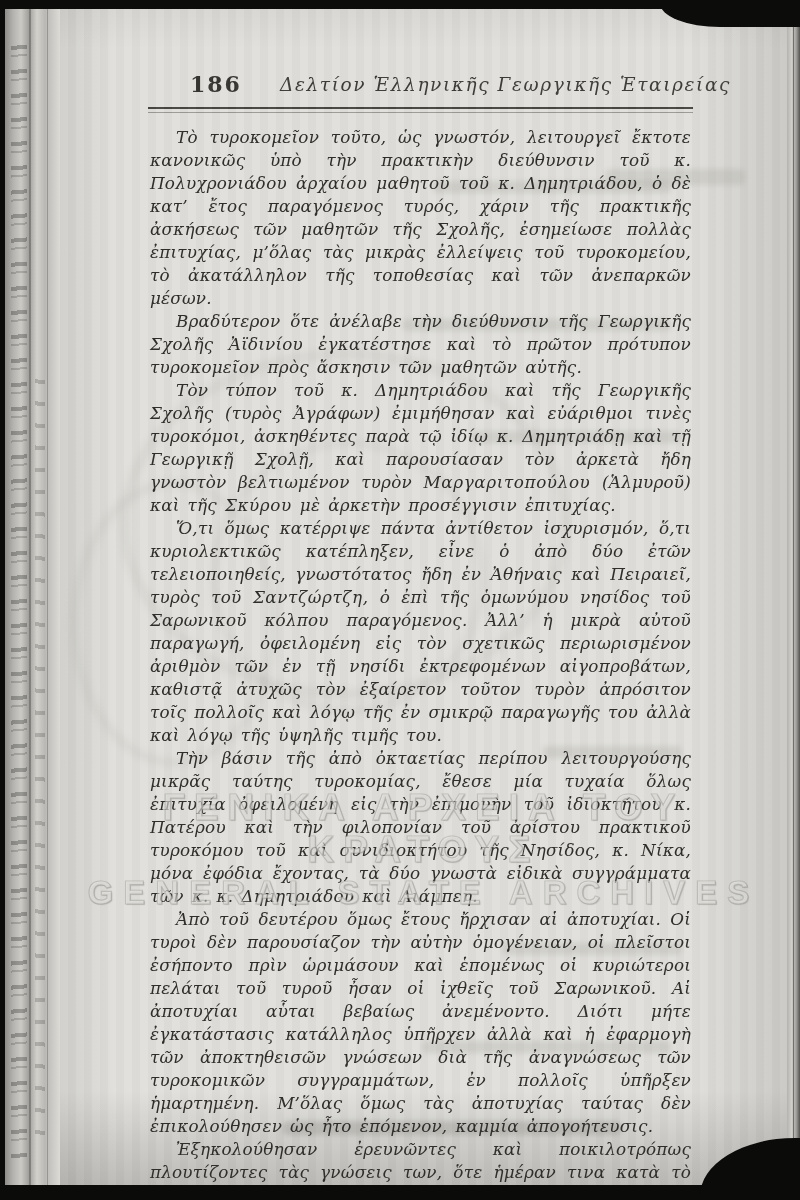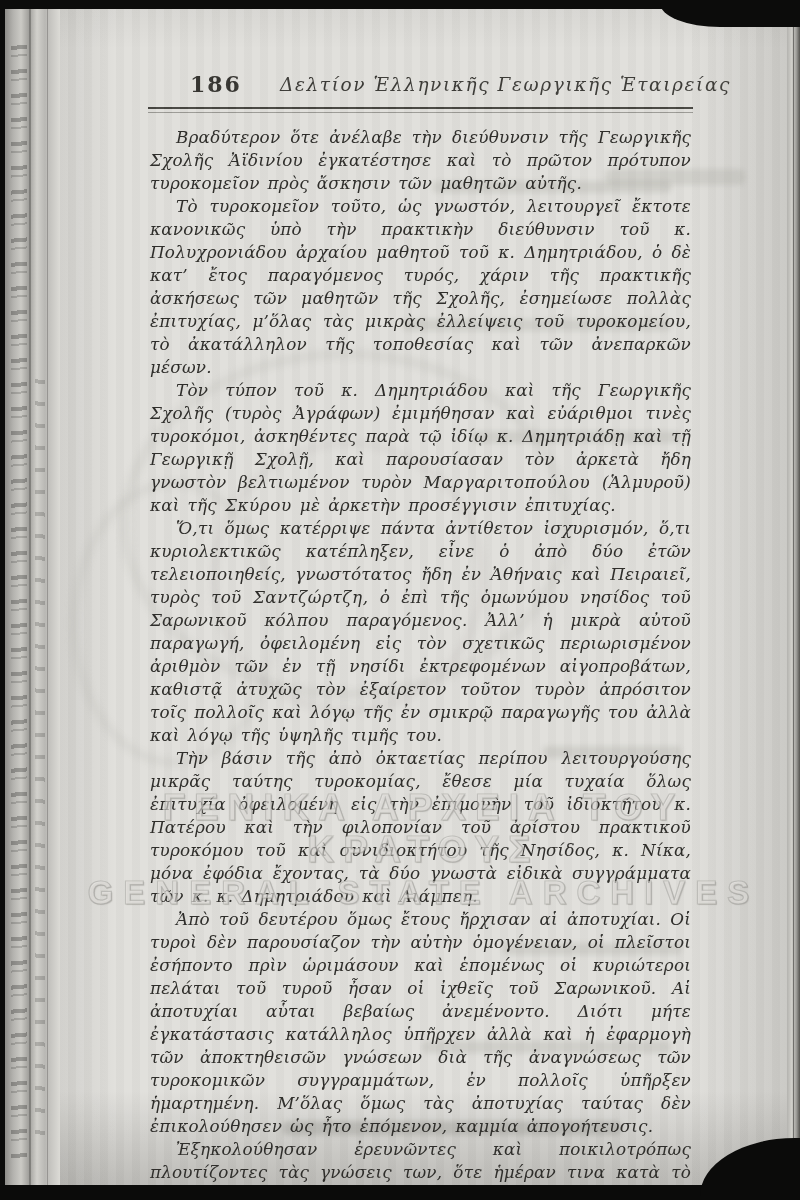--- a/index.html
+++ b/index.html
@@ -95,22 +95,22 @@
     <div class="ghost" style="left:362px;top:1032px;width:250px;height:12px;"></div>
     <div class="ghost" style="left:222px;top:1112px;width:340px;height:14px;background:rgba(130,128,122,0.3);"></div>
 
     <div class="page-header">
       <span class="page-number">186</span>
       <span class="running-title">Δελτίον Ἑλληνικῆς Γεωργικῆς Ἑταιρείας</span>
     </div>
     <div class="header-rule"></div>
 
     <div class="body-text">
+        <p><span>Τὸ τυροκομεῖον τοῦτο, ὡς γνωστόν, λειτουργεῖ ἔκτοτε κανονικῶς ὑπὸ τὴν πρακτικὴν διεύθυνσιν τοῦ κ. Πολυχρονιάδου ἀρχαίου μαθητοῦ τοῦ κ. Δημητριάδου, ὁ δὲ κατ’ ἔτος παραγόμενος τυρός, χάριν τῆς πρακτικῆς ἀσκήσεως τῶν μαθητῶν τῆς Σχολῆς, ἐσημείωσε πολλὰς ἐπιτυχίας, μ’ὅλας τὰς μικρὰς ἐλλείψεις τοῦ τυροκομείου, τὸ ἀκατάλληλον τῆς τοποθεσίας καὶ τῶν ἀνεπαρκῶν μέσων.</span></p>
         <p><span>Βραδύτερον ὅτε ἀνέλαβε τὴν διεύθυνσιν τῆς Γεωργικῆς Σχολῆς Ἀϊδινίου ἐγκατέστησε καὶ τὸ πρῶτον πρότυπον τυροκομεῖον πρὸς ἄσκησιν τῶν μαθητῶν αὐτῆς.</span></p>
-        <p><span>Τὸ τυροκομεῖον τοῦτο, ὡς γνωστόν, λειτουργεῖ ἔκτοτε κανονικῶς ὑπὸ τὴν πρακτικὴν διεύθυνσιν τοῦ κ. Πολυχρονιάδου ἀρχαίου μαθητοῦ τοῦ κ. Δημητριάδου, ὁ δὲ κατ’ ἔτος παραγόμενος τυρός, χάριν τῆς πρακτικῆς ἀσκήσεως τῶν μαθητῶν τῆς Σχολῆς, ἐσημείωσε πολλὰς ἐπιτυχίας, μ’ὅλας τὰς μικρὰς ἐλλείψεις τοῦ τυροκομείου, τὸ ἀκατάλληλον τῆς τοποθεσίας καὶ τῶν ἀνεπαρκῶν μέσων.</span></p>
         <p><span>Τὸν τύπον τοῦ κ. Δημητριάδου καὶ τῆς Γεωργικῆς Σχολῆς (τυρὸς Ἀγράφων) ἐμιμήθησαν καὶ εὐάριθμοι τινὲς τυροκόμοι, ἀσκηθέντες παρὰ τῷ ἰδίῳ κ. Δημητριάδῃ καὶ τῇ Γεωργικῇ Σχολῇ, καὶ παρουσίασαν τὸν ἀρκετὰ ἤδη γνωστὸν βελτιωμένον τυρὸν </span><span class="b">Μαργαριτοπούλου</span><span> (Ἁλμυροῦ) καὶ τῆς </span><span class="b">Σκύρου</span><span> μὲ ἀρκετὴν προσέγγισιν ἐπιτυχίας.</span></p>
         <p><span>Ὅ,τι ὅμως κατέρριψε πάντα ἀντίθετον ἰσχυρισμόν, ὅ,τι κυριολεκτικῶς κατέπληξεν, εἶνε ὁ ἀπὸ δύο ἐτῶν τελειοποιηθείς, γνωστότατος ἤδη ἐν Ἀθήναις καὶ Πειραιεῖ, τυρὸς τοῦ </span><span class="b">Σαντζώρτζη</span><span>, ὁ ἐπὶ τῆς ὁμωνύμου νησίδος τοῦ Σαρωνικοῦ κόλπου παραγόμενος. Ἀλλ’ ἡ μικρὰ αὐτοῦ παραγωγή, ὀφειλομένη εἰς τὸν σχετικῶς περιωρισμένον ἀριθμὸν τῶν ἐν τῇ νησίδι ἐκτρεφομένων αἰγοπροβάτων, καθιστᾷ ἀτυχῶς τὸν ἐξαίρετον τοῦτον τυρὸν ἀπρόσιτον τοῖς πολλοῖς καὶ λόγῳ τῆς ἐν σμικρῷ παραγωγῆς του ἀλλὰ καὶ λόγῳ τῆς ὑψηλῆς τιμῆς του.</span></p>
         <p><span>Τὴν βάσιν τῆς ἀπὸ ὀκταετίας περίπου λειτουργούσης μικρᾶς ταύτης τυροκομίας, ἔθεσε μία τυχαία ὅλως ἐπιτυχία ὀφειλομένη εἰς τὴν ἐπιμονὴν τοῦ ἰδιοκτήτου κ. Πατέρου καὶ τὴν φιλοπονίαν τοῦ ἀρίστου πρακτικοῦ τυροκόμου τοῦ καὶ συνιδιοκτήτου τῆς Νησίδος, κ. Νίκα, μόνα ἐφόδια ἔχοντας, τὰ δύο γνωστὰ εἰδικὰ συγγράμματα τῶν κ. κ. Δημητριάδου καὶ Λιάμπεη.</span></p>
         <p><span>Ἀπὸ τοῦ δευτέρου ὅμως ἔτους ἤρχισαν αἱ ἀποτυχίαι. Οἱ τυροὶ δὲν παρουσίαζον τὴν αὐτὴν ὁμογένειαν, οἱ πλεῖστοι ἐσήποντο πρὶν ὡριμάσουν καὶ ἑπομένως οἱ κυριώτεροι πελάται τοῦ τυροῦ ἦσαν οἱ ἰχθεῖς τοῦ Σαρωνικοῦ. Αἱ ἀποτυχίαι αὗται βεβαίως ἀνεμένοντο. Διότι μήτε ἐγκατάστασις κατάλληλος ὑπῆρχεν ἀλλὰ καὶ ἡ ἐφαρμογὴ τῶν ἀποκτηθεισῶν γνώσεων διὰ τῆς ἀναγνώσεως τῶν τυροκομικῶν συγγραμμάτων, ἐν πολλοῖς ὑπῆρξεν ἡμαρτημένη. Μ’ὅλας ὅμως τὰς ἀποτυχίας ταύτας δὲν ἐπικολούθησεν ὡς ἦτο ἑπόμενον, καμμία ἀπογοήτευσις.</span></p>
         <p><span>Ἐξηκολούθησαν ἐρευνῶντες καὶ ποικιλοτρόπως πλουτίζοντες τὰς γνώσεις των, ὅτε ἡμέραν τινα κατὰ τὸ θέρος τοῦ 1906 μετέβησαν παρὰ τῇ </span></p>
       </div>
 
     <div class="watermark">
       <div class="wm1">ΓΕΝΙΚΑ ΑΡΧΕΙΑ ΤΟΥ ΚΡΑΤΟΥΣ</div>
       <div class="wm2">GENERAL STATE ARCHIVES</div>

